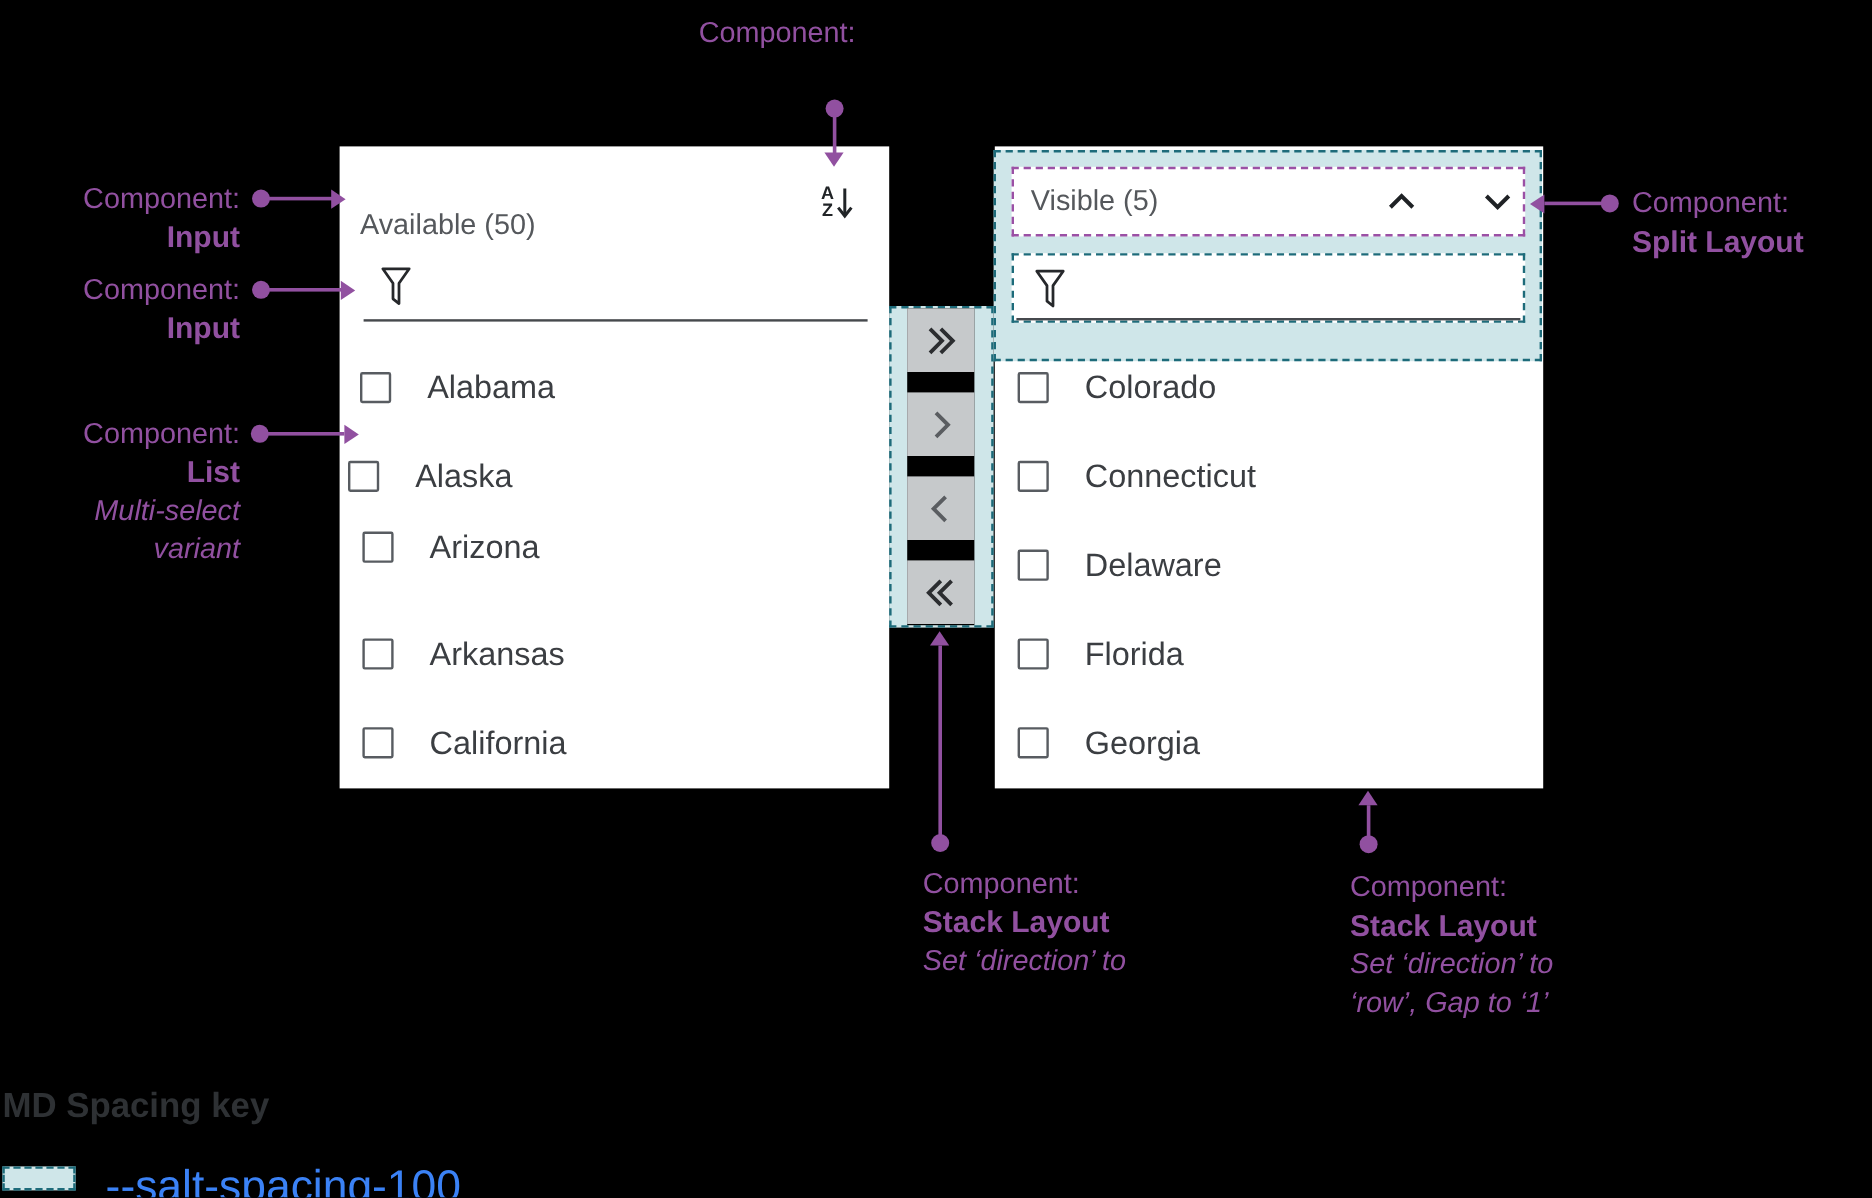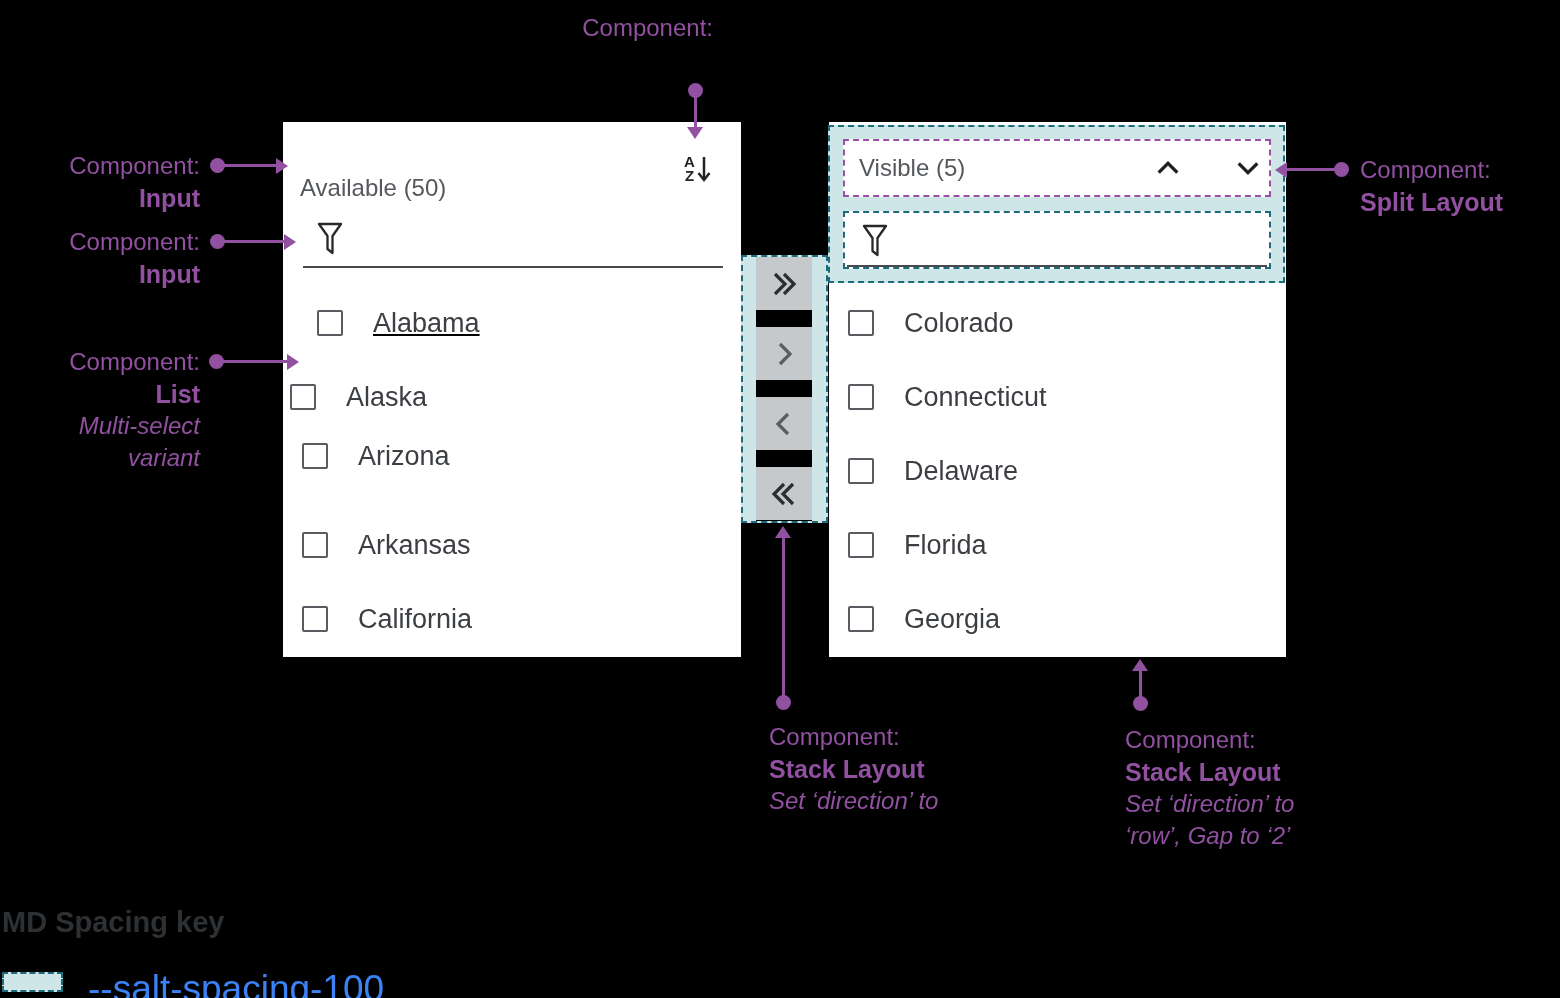--- a/index.html
+++ b/index.html
@@ -31,21 +31,21 @@
   .row-item{position:absolute;display:flex;align-items:center;height:32px;}
   .checkbox{width:26px;height:26px;border:2px solid #585c61;border-radius:2px;background:#fff;box-sizing:border-box;flex:none;}
   .row-item .label{font-size:27px;color:#3b3e42;margin-left:30px;white-space:nowrap;}
   .underline{position:absolute;height:2px;background:#46494d;}
 
   
   .az-btn{position:absolute;left:394px;top:26px;width:42px;height:42px;display:flex;align-items:center;justify-content:center;gap:1px;background:transparent;border:none;cursor:pointer;}
   .az-letters{display:flex;flex-direction:column;font-size:15px;line-height:14px;font-weight:600;color:#212427;}
 
   
-  .overlay{position:absolute;left:-1px;top:3px;width:457px;height:158px;background:#cfe6e9;
+  .overlay{position:absolute;left:-1px;top:3px;width:457px;height:176px;background:#cfe6e9;
            border:2px dashed #1d6b7a;box-sizing:border-box;}
   .ov-header{position:absolute;left:13px;top:12px;width:428px;height:58px;background:#fff;
              border:2px dashed #9b50a5;box-sizing:border-box;display:flex;align-items:center;}
   .ov-header .ttl{font-size:24px;color:#55585c;margin-left:14px;}
   .chev-btn{position:absolute;top:7px;width:40px;height:40px;background:transparent;border:none;display:flex;align-items:center;justify-content:center;cursor:pointer;}
   .ov-input{position:absolute;left:13px;top:84px;width:428px;height:58px;background:#fff;
             border:2px dashed #1d6b7a;box-sizing:border-box;}
 
   
   .transfer-wrap{position:absolute;left:741px;top:255px;width:87px;height:268px;background:#cfe6e9;
@@ -81,21 +81,21 @@
       </svg>
     </button>
 
     <div style="position:absolute;left:20px;top:96px;width:420px;height:50px;">
       <svg width="26" height="34" viewBox="0 0 26 34" style="position:absolute;left:14px;top:4px;">
         <path d="M2 2 H24 L15.5 14 V31 L10.5 27 V14 Z" fill="none" stroke="#26282b" stroke-width="2.3" stroke-linejoin="round"></path>
       </svg>
       <div class="underline" style="left:0;top:48px;width:420px;"></div>
     </div>
 
-    <div class="row-item" style="left:34px;top:185px;text-decoration:underline;">
+    <div class="row-item" style="left:17px;top:185px;">
       <span class="checkbox"></span>
       <span class="label">Alabama</span>
     </div>
     <div class="row-item" style="left:7px;top:259px;">
       <span class="checkbox"></span>
       <span class="label">Alaska</span>
     </div>
     <div class="row-item" style="left:19px;top:318px;">
       <span class="checkbox"></span>
       <span class="label">Arizona</span>
@@ -231,21 +231,21 @@
     <div class="note">Set ‘direction’ to</div>
   </div>
   <div class="dot" style="left:776px;top:695px;"></div>
   <div class="vline" style="left:782px;top:538px;height:160px;"></div>
   <div class="arr u" style="left:775px;top:526px;"></div>
 
   <div class="ann left" style="left:1125px;top:724px;width:240px;">
     <div>Component:</div>
     <div class="name">Stack Layout</div>
     <div class="note">Set ‘direction’ to</div>
-    <div class="note">‘row’, Gap to ‘2’</div>
+    <div class="note">‘row’, Gap to ‘1’</div>
   </div>
   <div class="dot" style="left:1133px;top:696px;"></div>
   <div class="vline" style="left:1139px;top:671px;height:28px;"></div>
   <div class="arr u" style="left:1132px;top:659px;"></div>
 
   <div class="key-title">MD Spacing key</div>
   <div class="key-swatch"></div>
   <div class="key-label">--salt-spacing-100</div>
 
 </div>

